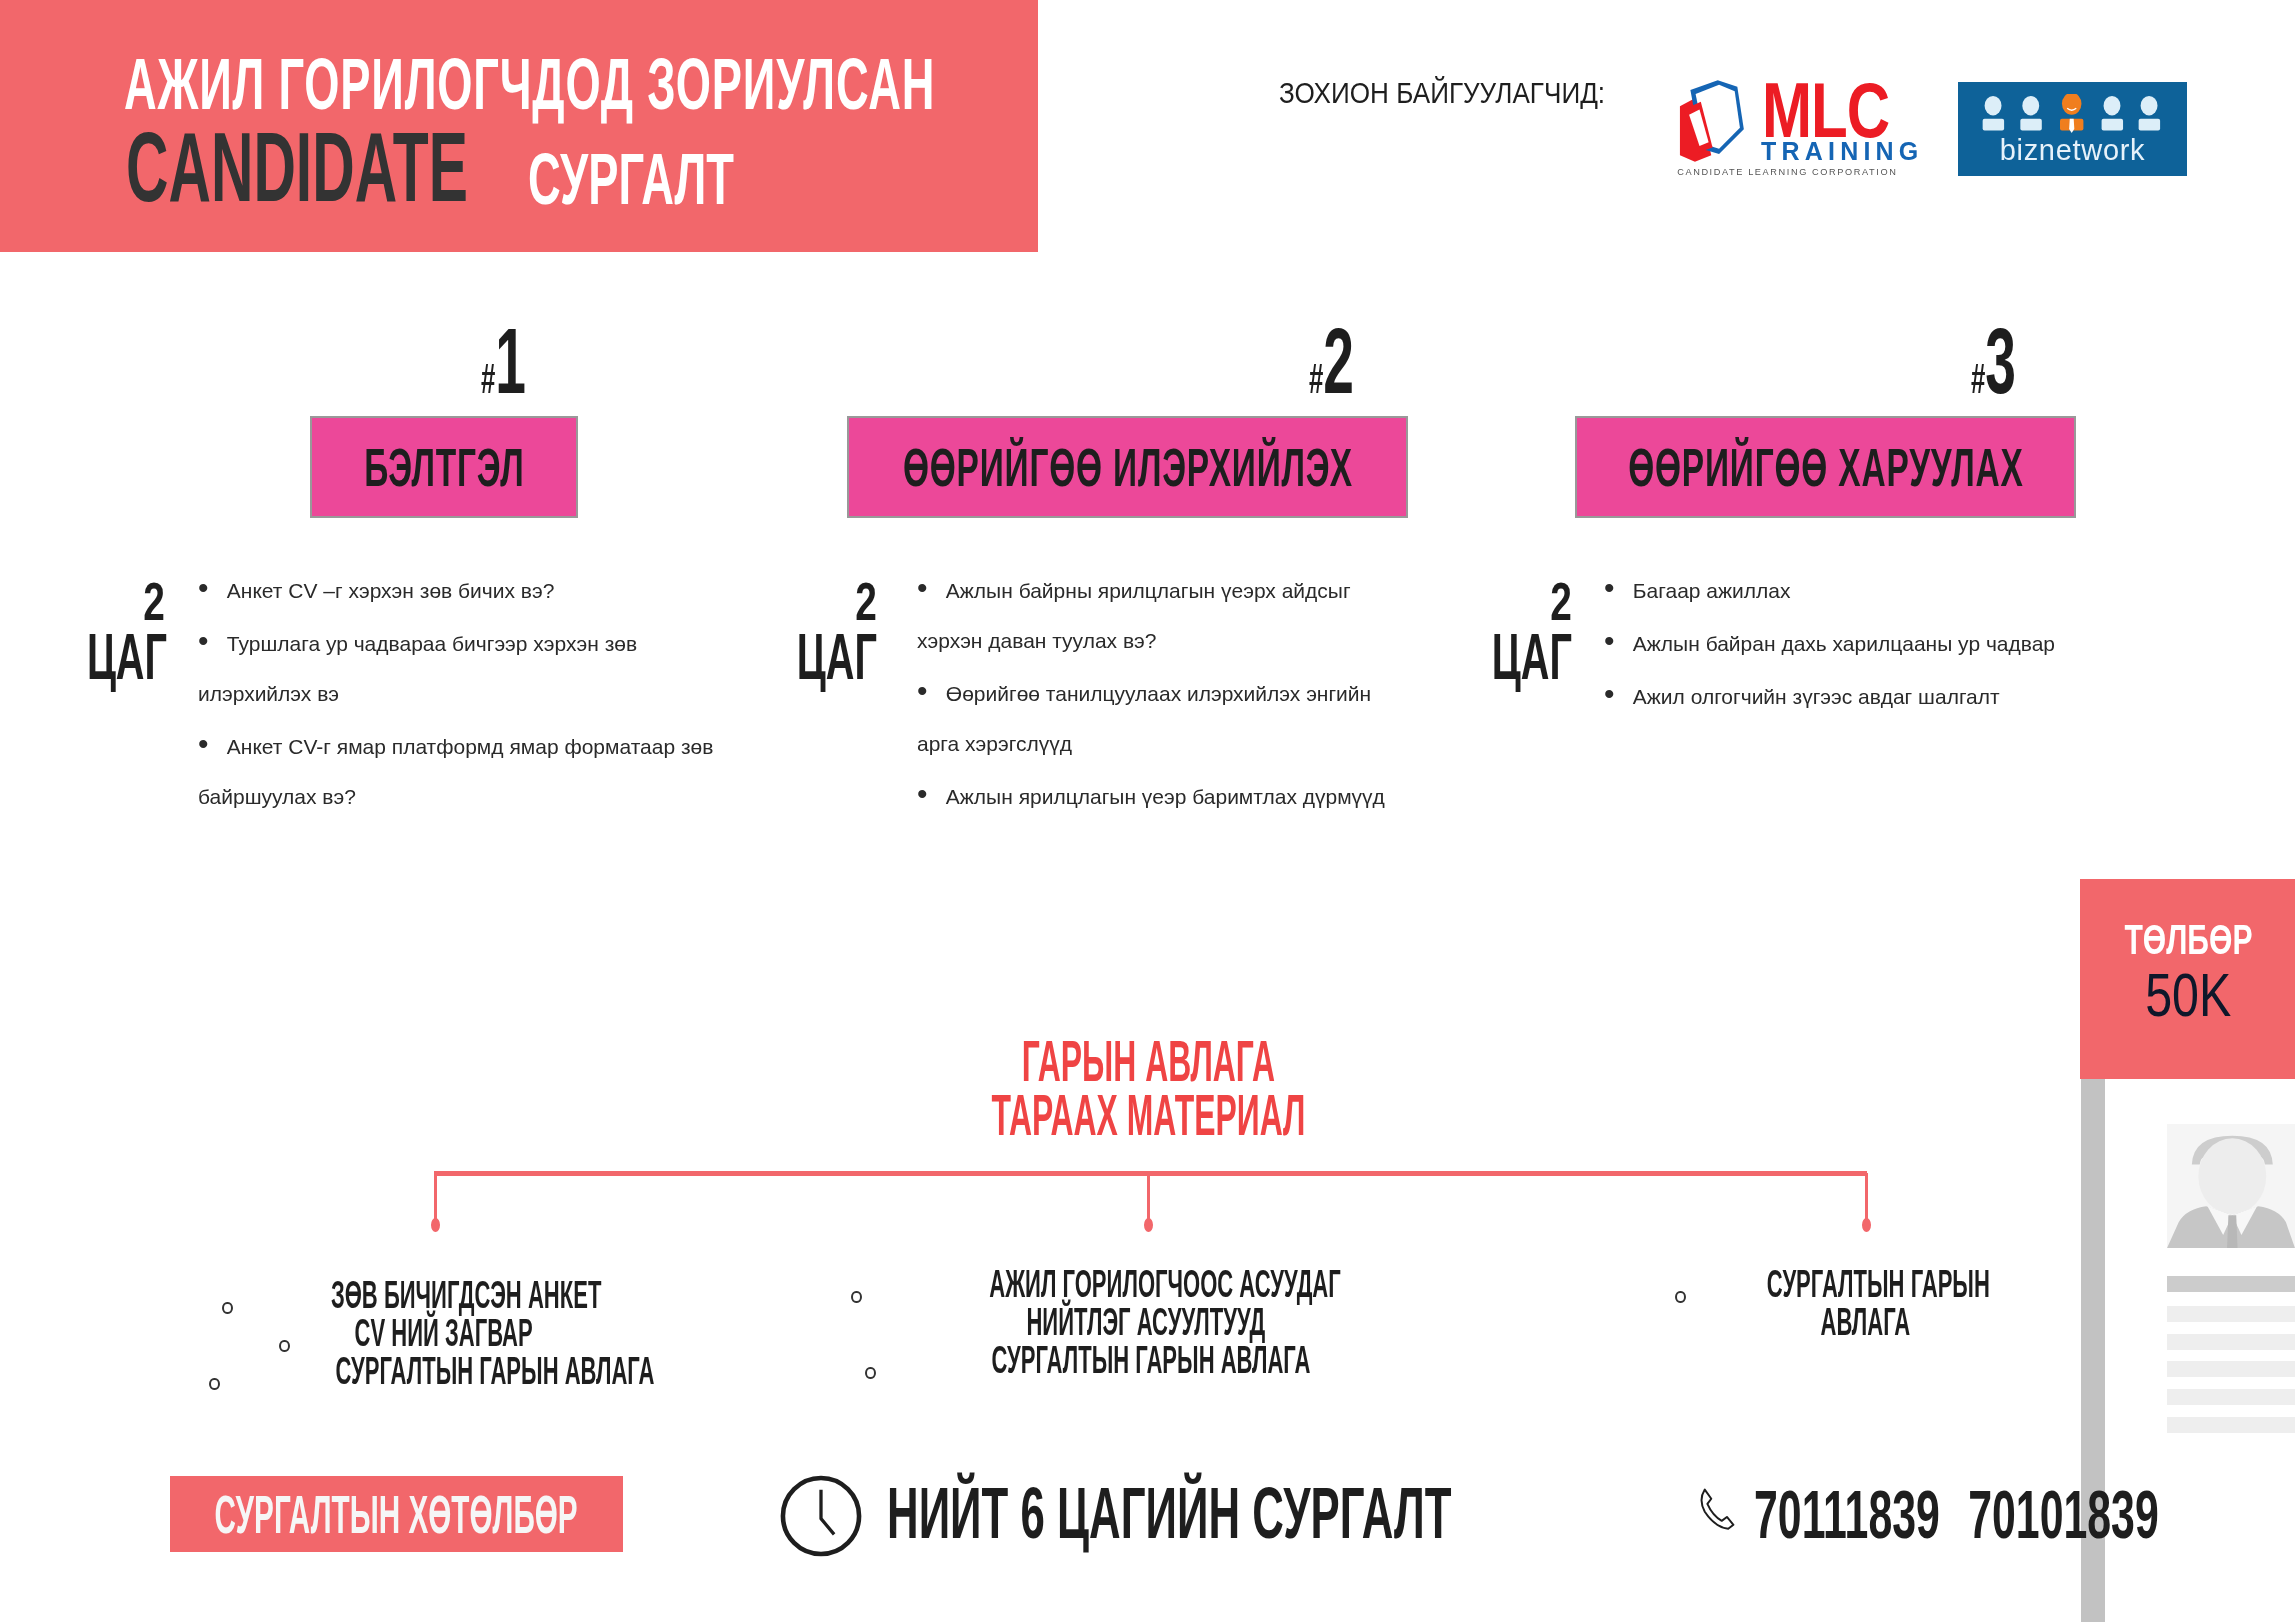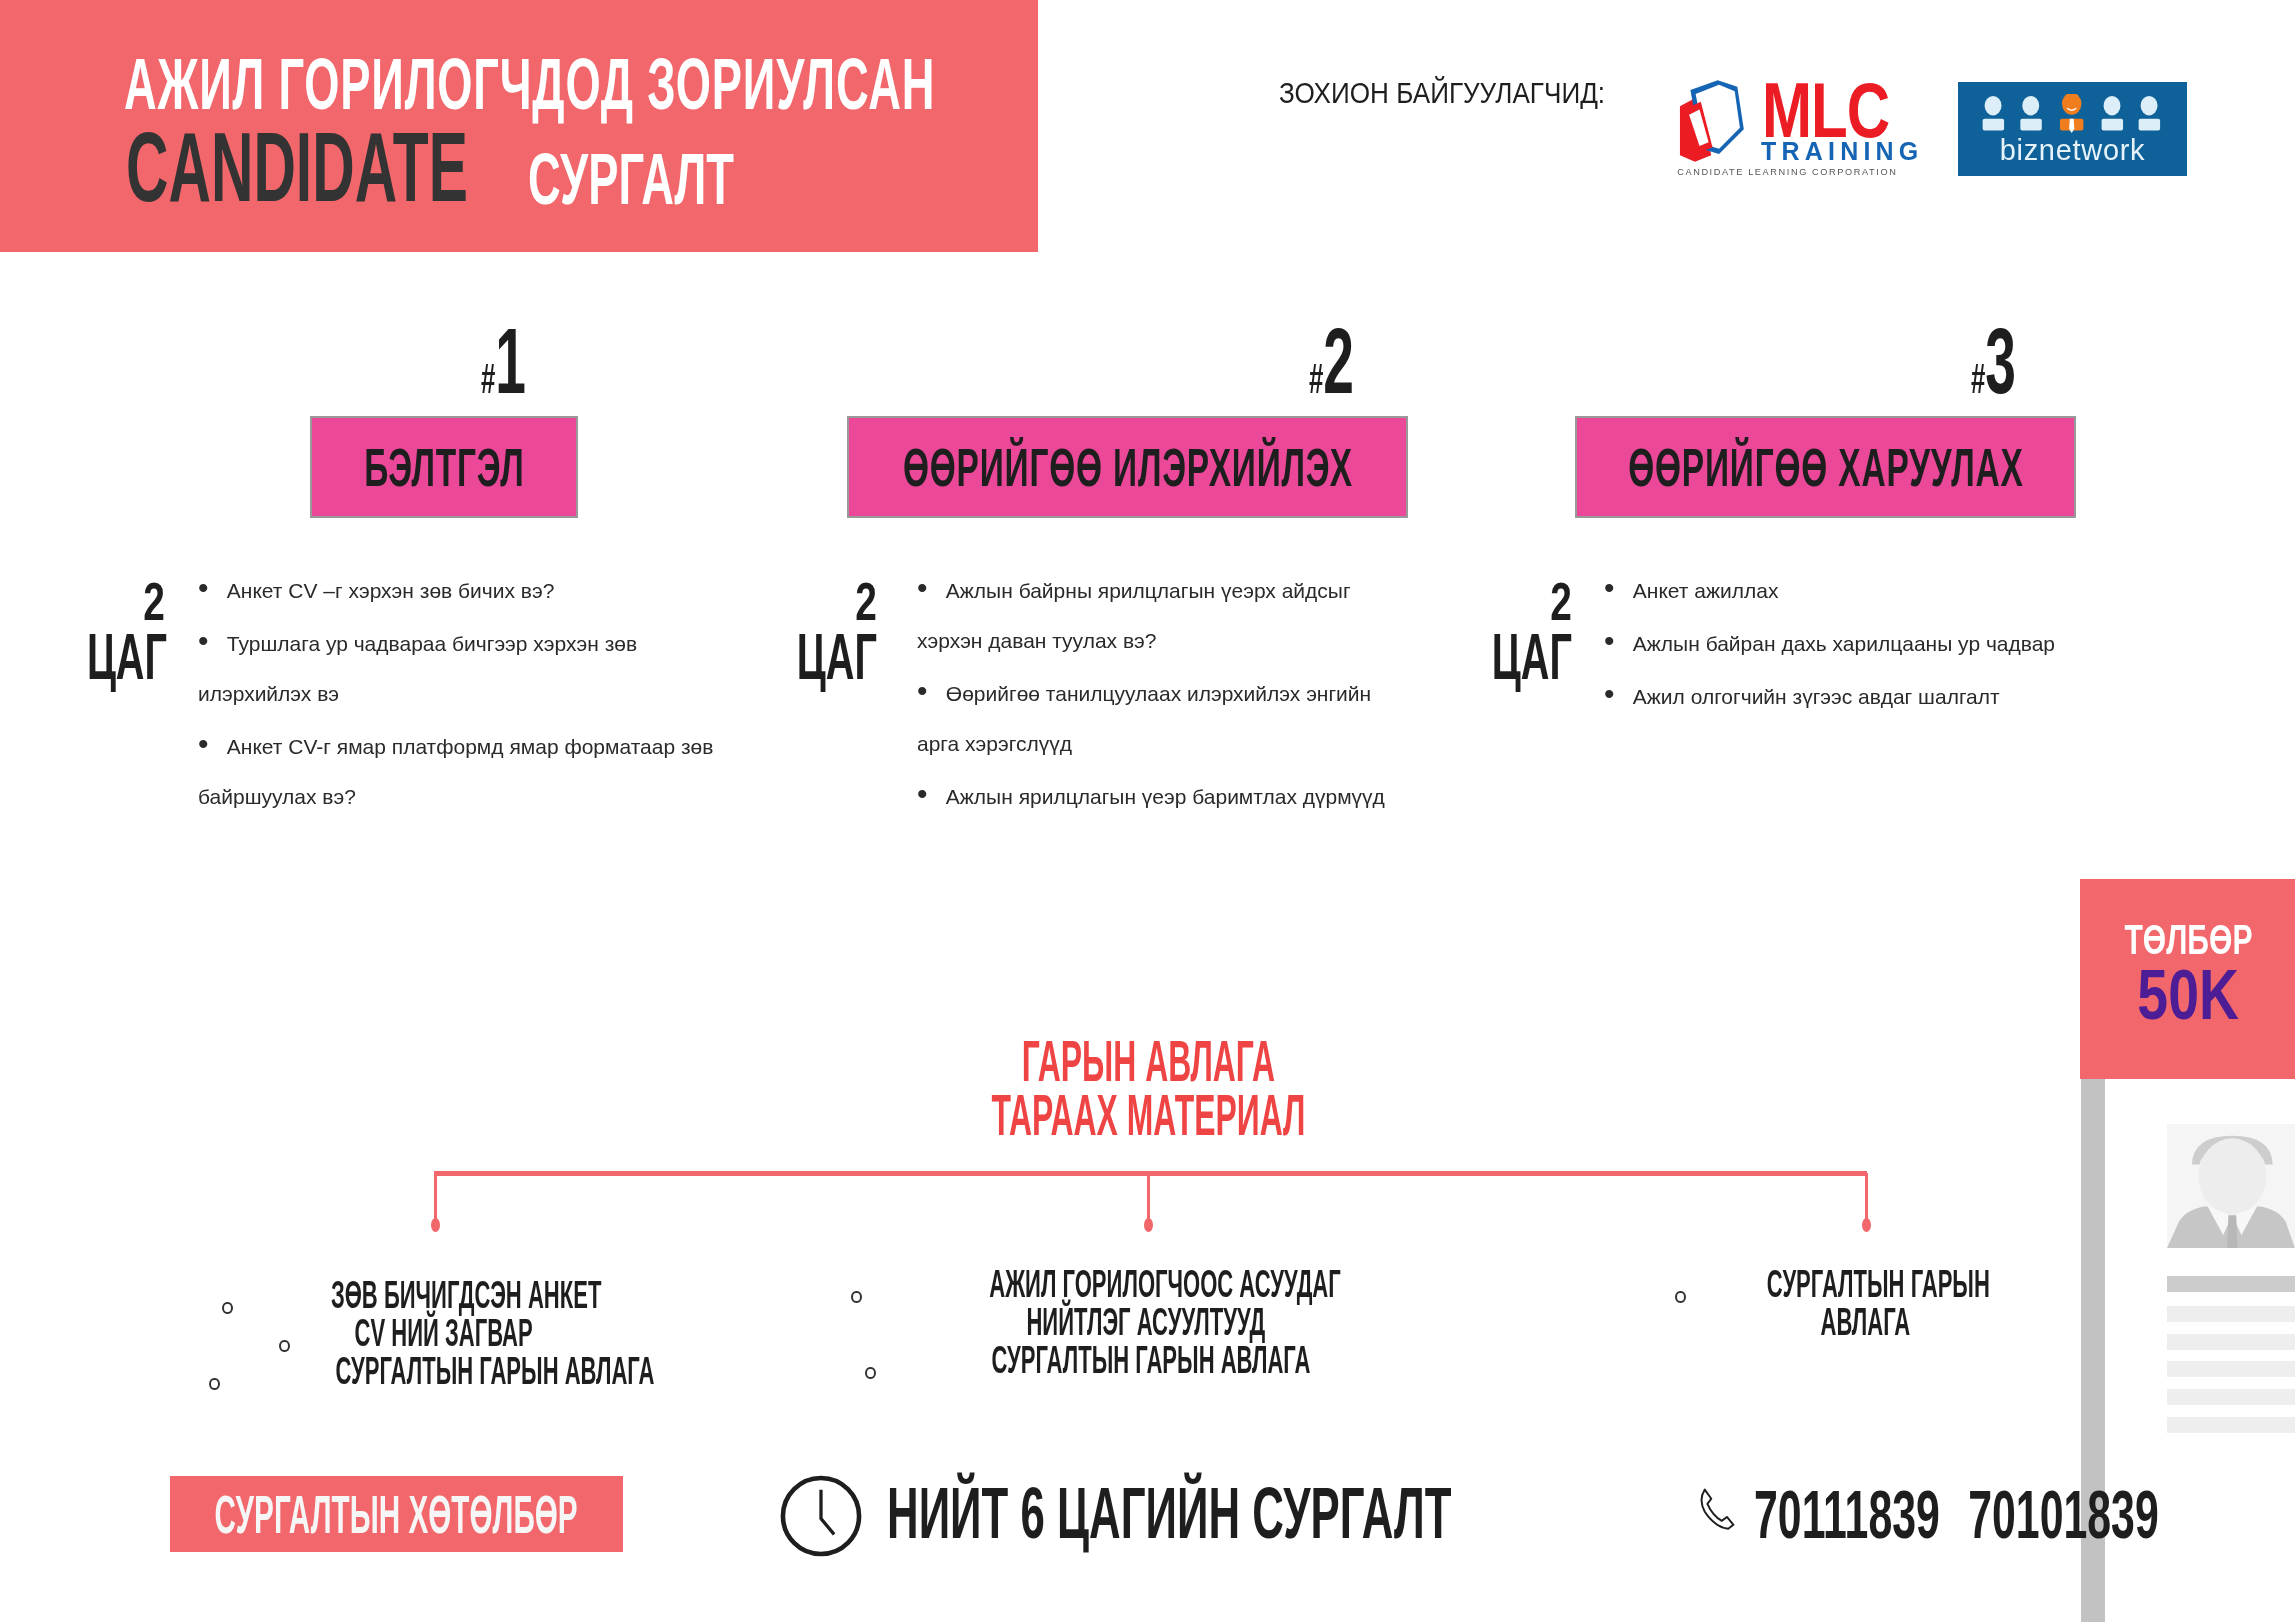--- a/index.html
+++ b/index.html
@@ -61,21 +61,21 @@
   #program-button span { font-size:54px; font-weight:700; color:#F6F6F6; transform:scaleX(0.55); white-space:nowrap; display:inline-block; }
   #clock-icon { left:779px; top:1474px; width:84px; height:84px; }
   #total-hours { left:887px; top:1476px; font-size:73px; line-height:73px; font-weight:700; color:#1e1e1e; transform:scaleX(0.6); transform-origin:left top; white-space:nowrap; }
   #phone-icon { left:1698px; top:1487px; width:37px; height:43px; }
   #phone-numbers { left:1754px; top:1480px; font-size:68px; line-height:68px; font-weight:700; color:#1e1e1e; transform:scaleX(0.63); transform-origin:left top; white-space:nowrap; word-spacing:26px; z-index:3; }
 
   
   #price-box { left:2080px; top:879px; width:216px; height:200px; background:#F2676B; z-index:2; }
   #price-label { position:absolute; left:0; width:100%; top:41px; text-align:center; font-size:43px; line-height:39px; font-weight:700; color:#fff; }
   #price-label span { display:inline-block; transform:scaleX(0.7); }
-  #price-value { position:absolute; left:0; width:100%; top:80px; text-align:center; font-size:71px; line-height:72px; font-weight:700; color:#4c1d95; }
+  #price-value { position:absolute; left:0; width:100%; top:80px; text-align:center; font-size:62px; line-height:72px; font-weight:400; color:#0f172a; }
   #price-value span { display:inline-block; transform:scaleX(0.78); }
   #cv-bar { left:2081px; top:1078px; width:24px; height:544px; background:#C2C2C2; }
   #cv-photo { left:2167px; top:1124px; width:128px; height:124px; background:#F5F5F5; overflow:hidden; }
   .cv-line { left:2167px; width:128px; height:16.4px; background:#EEEEEE; }
   .cv-line.dark { background:#CCCCCC; }
 </style>
 </head>
 <body>
 
 <div class="abs" id="header-box"></div>
@@ -156,21 +156,21 @@
   <span class="hash">#</span><span class="digit">3</span>
 </div>
 <div class="abs step-box" style="left:1575px; top:416px; width:501px;">
   <span>ӨӨРИЙГӨӨ ХАРУУЛАХ</span>
 </div>
 <div class="abs hours" style="left:1440px; top:576px; width:132px;">
   <span class="n">2</span>
   <span class="u">ЦАГ</span>
 </div>
 <div class="abs bullets" style="left:1604px; top:563px; width:471px;">
-  <div class="item">Анкет ажиллах</div>
+  <div class="item">Багаар ажиллах</div>
   <div class="item">Ажлын байран дахь харилцааны ур чадвар</div>
   <div class="item">Ажил олгогчийн зүгээс авдаг шалгалт</div>
 </div>
 
 <div class="abs" id="handout-title">
   <span>ГАРЫН АВЛАГА</span><br>
   <span>ТАРААХ МАТЕРИАЛ</span>
 </div>
 <div class="abs" id="bracket-h"></div>
 <div class="abs bracket-v" style="left:434px;"></div>

